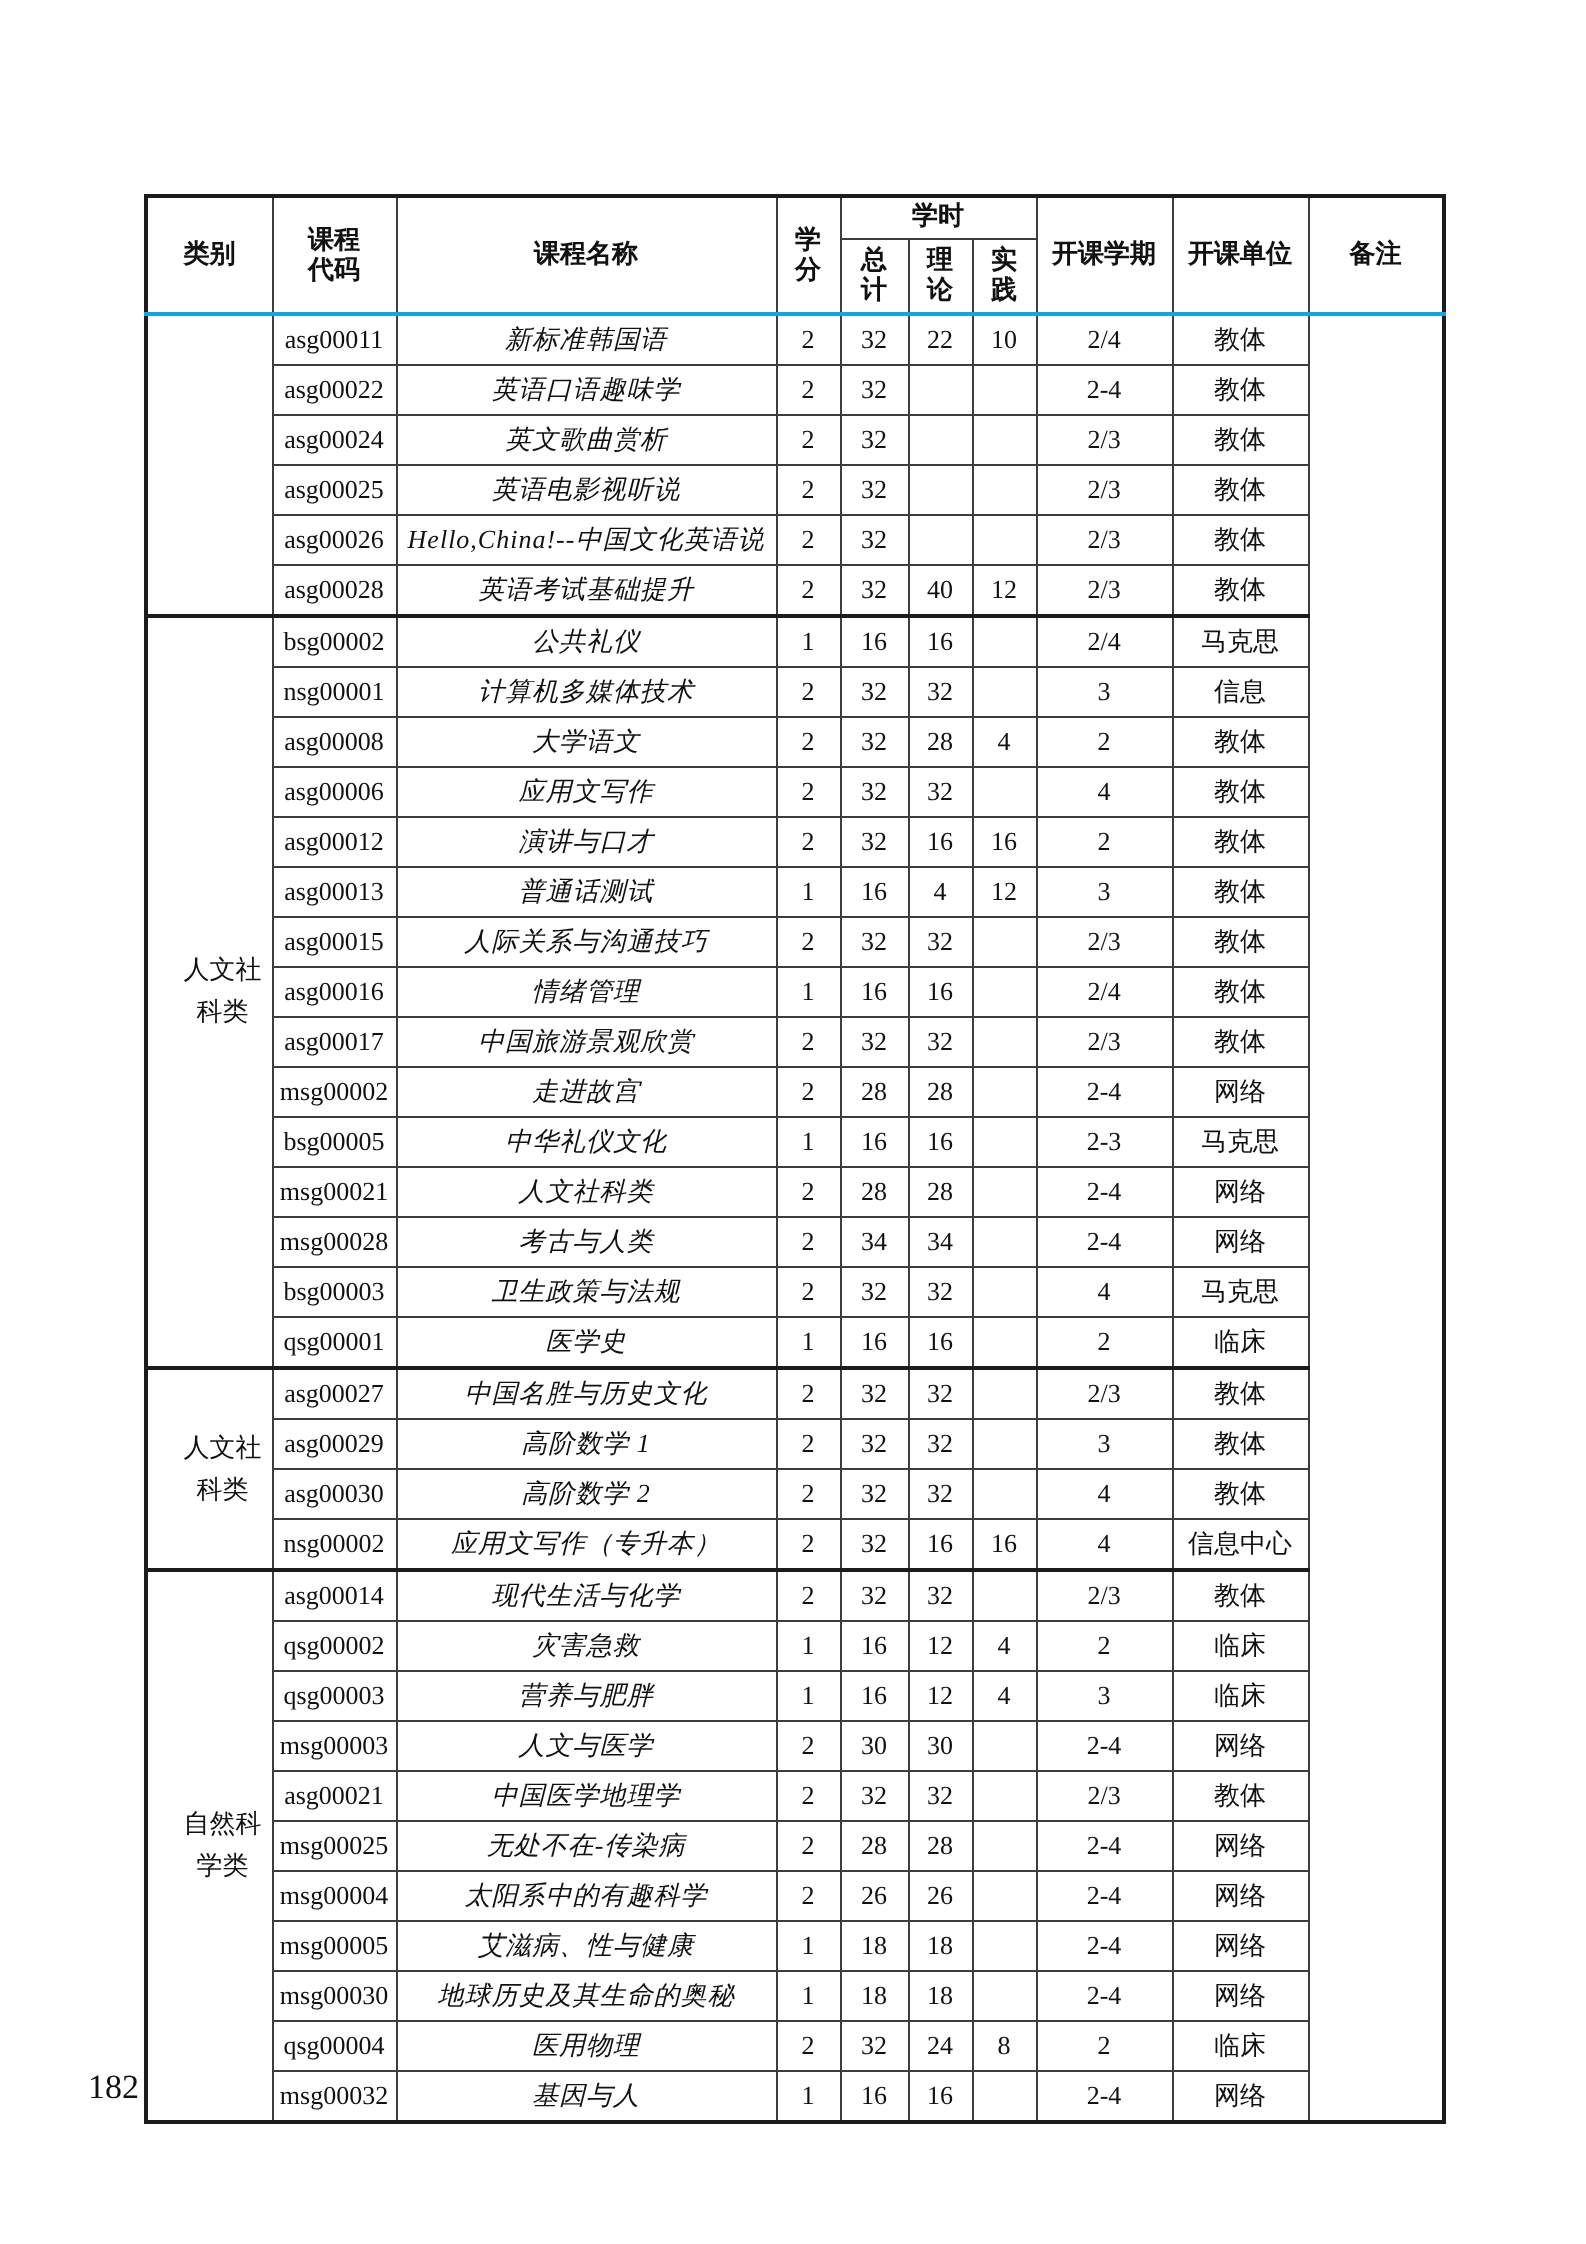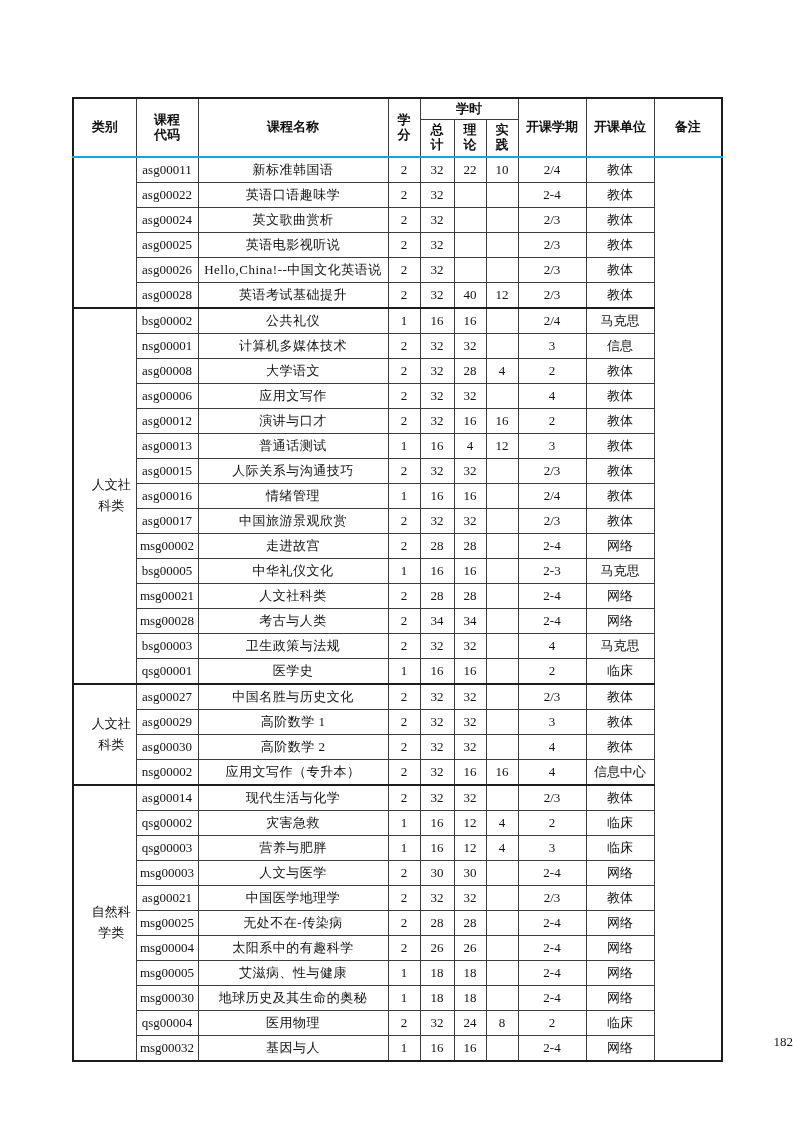--- a/index.html
+++ b/index.html
@@ -26,42 +26,43 @@
     overflow:hidden;
   }
   .course-table thead th {
     font-weight:bold;
     font-size:13px;
     border-bottom:2px solid #0ea5e9;
     line-height:1.15;
   }
   .course-table thead tr.h1 th { height:20px; }
   .course-table thead tr.h2 th { height:36px; }
-  .course-table thead th.th-hours { border-bottom:1px solid #3d3d3d; }
+  .course-table thead th.th-hours { border-bottom:1px solid #3d3d3d;font-family:Liberation Mono, monospace; }
   .course-table tbody td {
     height:24px;
     font-size:13px;
     line-height:1.1;
   }
   .course-table tbody tr.group-start td { border-top:2px solid #1c1c1c; }
   .pre { white-space:pre-line; }
   .cat-label {
     display:inline-block;
     width:42px;
     line-height:1.6;
     word-break:break-all;
     margin-left:13px;
   }
-  .c-name { letter-spacing:0.5px; }
+  .c-name { letter-spacing:0.5px;font-style:italic; }
   .page-number {
     position:absolute;
     left:0; right:0;
     top:1034px;
-    text-align:right;
-    font-size:13px;
+    text-align:left;
+    font-size:17px;
+    padding-left:44px;
   }
 </style>
 </head>
 <body>
 
 <div class="page">
 
   <table class="course-table">
     <colgroup>
       <col style="width:63px">

